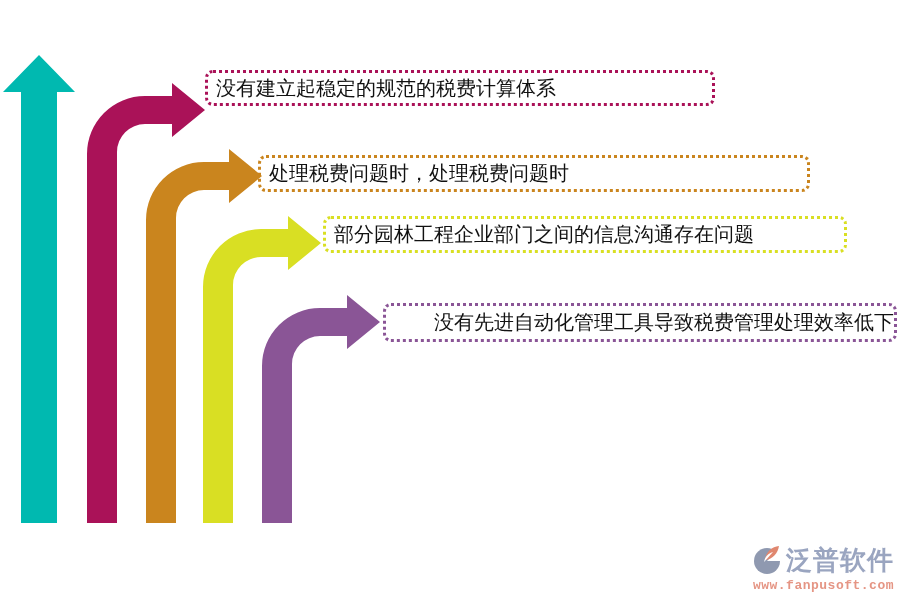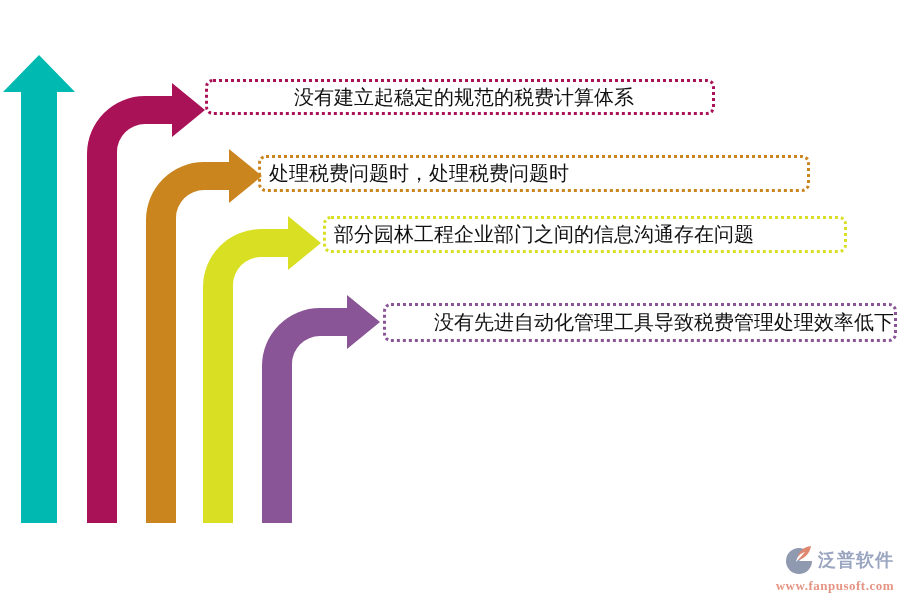--- a/index.html
+++ b/index.html
@@ -8,31 +8,31 @@
   .arrows-svg{position:absolute;left:0;top:0;z-index:2;}
   .issue-box{
     position:absolute;box-sizing:border-box;z-index:1;background:#ffffff;
     border:3px dotted #000;border-radius:8px;display:flex;align-items:center;
     padding-left:8px;font-size:20px;color:#111;white-space:nowrap;
   }
   .b0{border-color:#aa1258;}
   .b1{border-color:#ca851e;}
   .b2{border-color:#d9df23;}
   .b3{border-color:#8a5596;}
-  .box1{left:205px;top:79px;width:510px;height:36px;justify-content:center;}
+  .box1{left:205px;top:70px;width:510px;height:36px;}
   .box2{left:258px;top:155px;width:552px;height:37px;}
   .box3{left:323px;top:216px;width:524px;height:37px;}
   .box4{left:383px;top:303px;width:514px;height:39px;justify-content:flex-end;}
   .watermark{
     position:absolute;right:6px;bottom:8px;z-index:3;
     display:flex;flex-direction:column;align-items:flex-end;line-height:1;
   }
   .wm-row{display:flex;align-items:center;gap:3px;}
-  .wm-brand{font-size:18px;font-weight:bold;color:#9aa5c0;letter-spacing:1px;}
-  .wm-url{font-family:Liberation Serif, serif;font-weight:bold;
+  .wm-brand{font-size:26px;font-weight:bold;color:#9aa5c0;letter-spacing:1px;}
+  .wm-url{font-family:Liberation Mono, monospace;font-weight:bold;
     font-size:13px;color:#e59584;margin-top:3px;letter-spacing:0.5px;}
 </style>
 </head>
 <body>
 
 <div class="stage">
 
   <svg class="arrows-svg" width="900" height="600" viewBox="0 0 900 600">
     <path d="M39,55 L75,92 L57,92 L57,523 L21,523 L21,92 L3,92 Z" fill="#00b9b0"></path>
     <path d="M87,523 L87,154 A58,58 0 0 1 145,96 L172,96 L172,83 L205,110 L172,137 L172,124 L145,124 A28,28 0 0 0 117,152 L117,523 Z" fill="#aa1258"></path>

